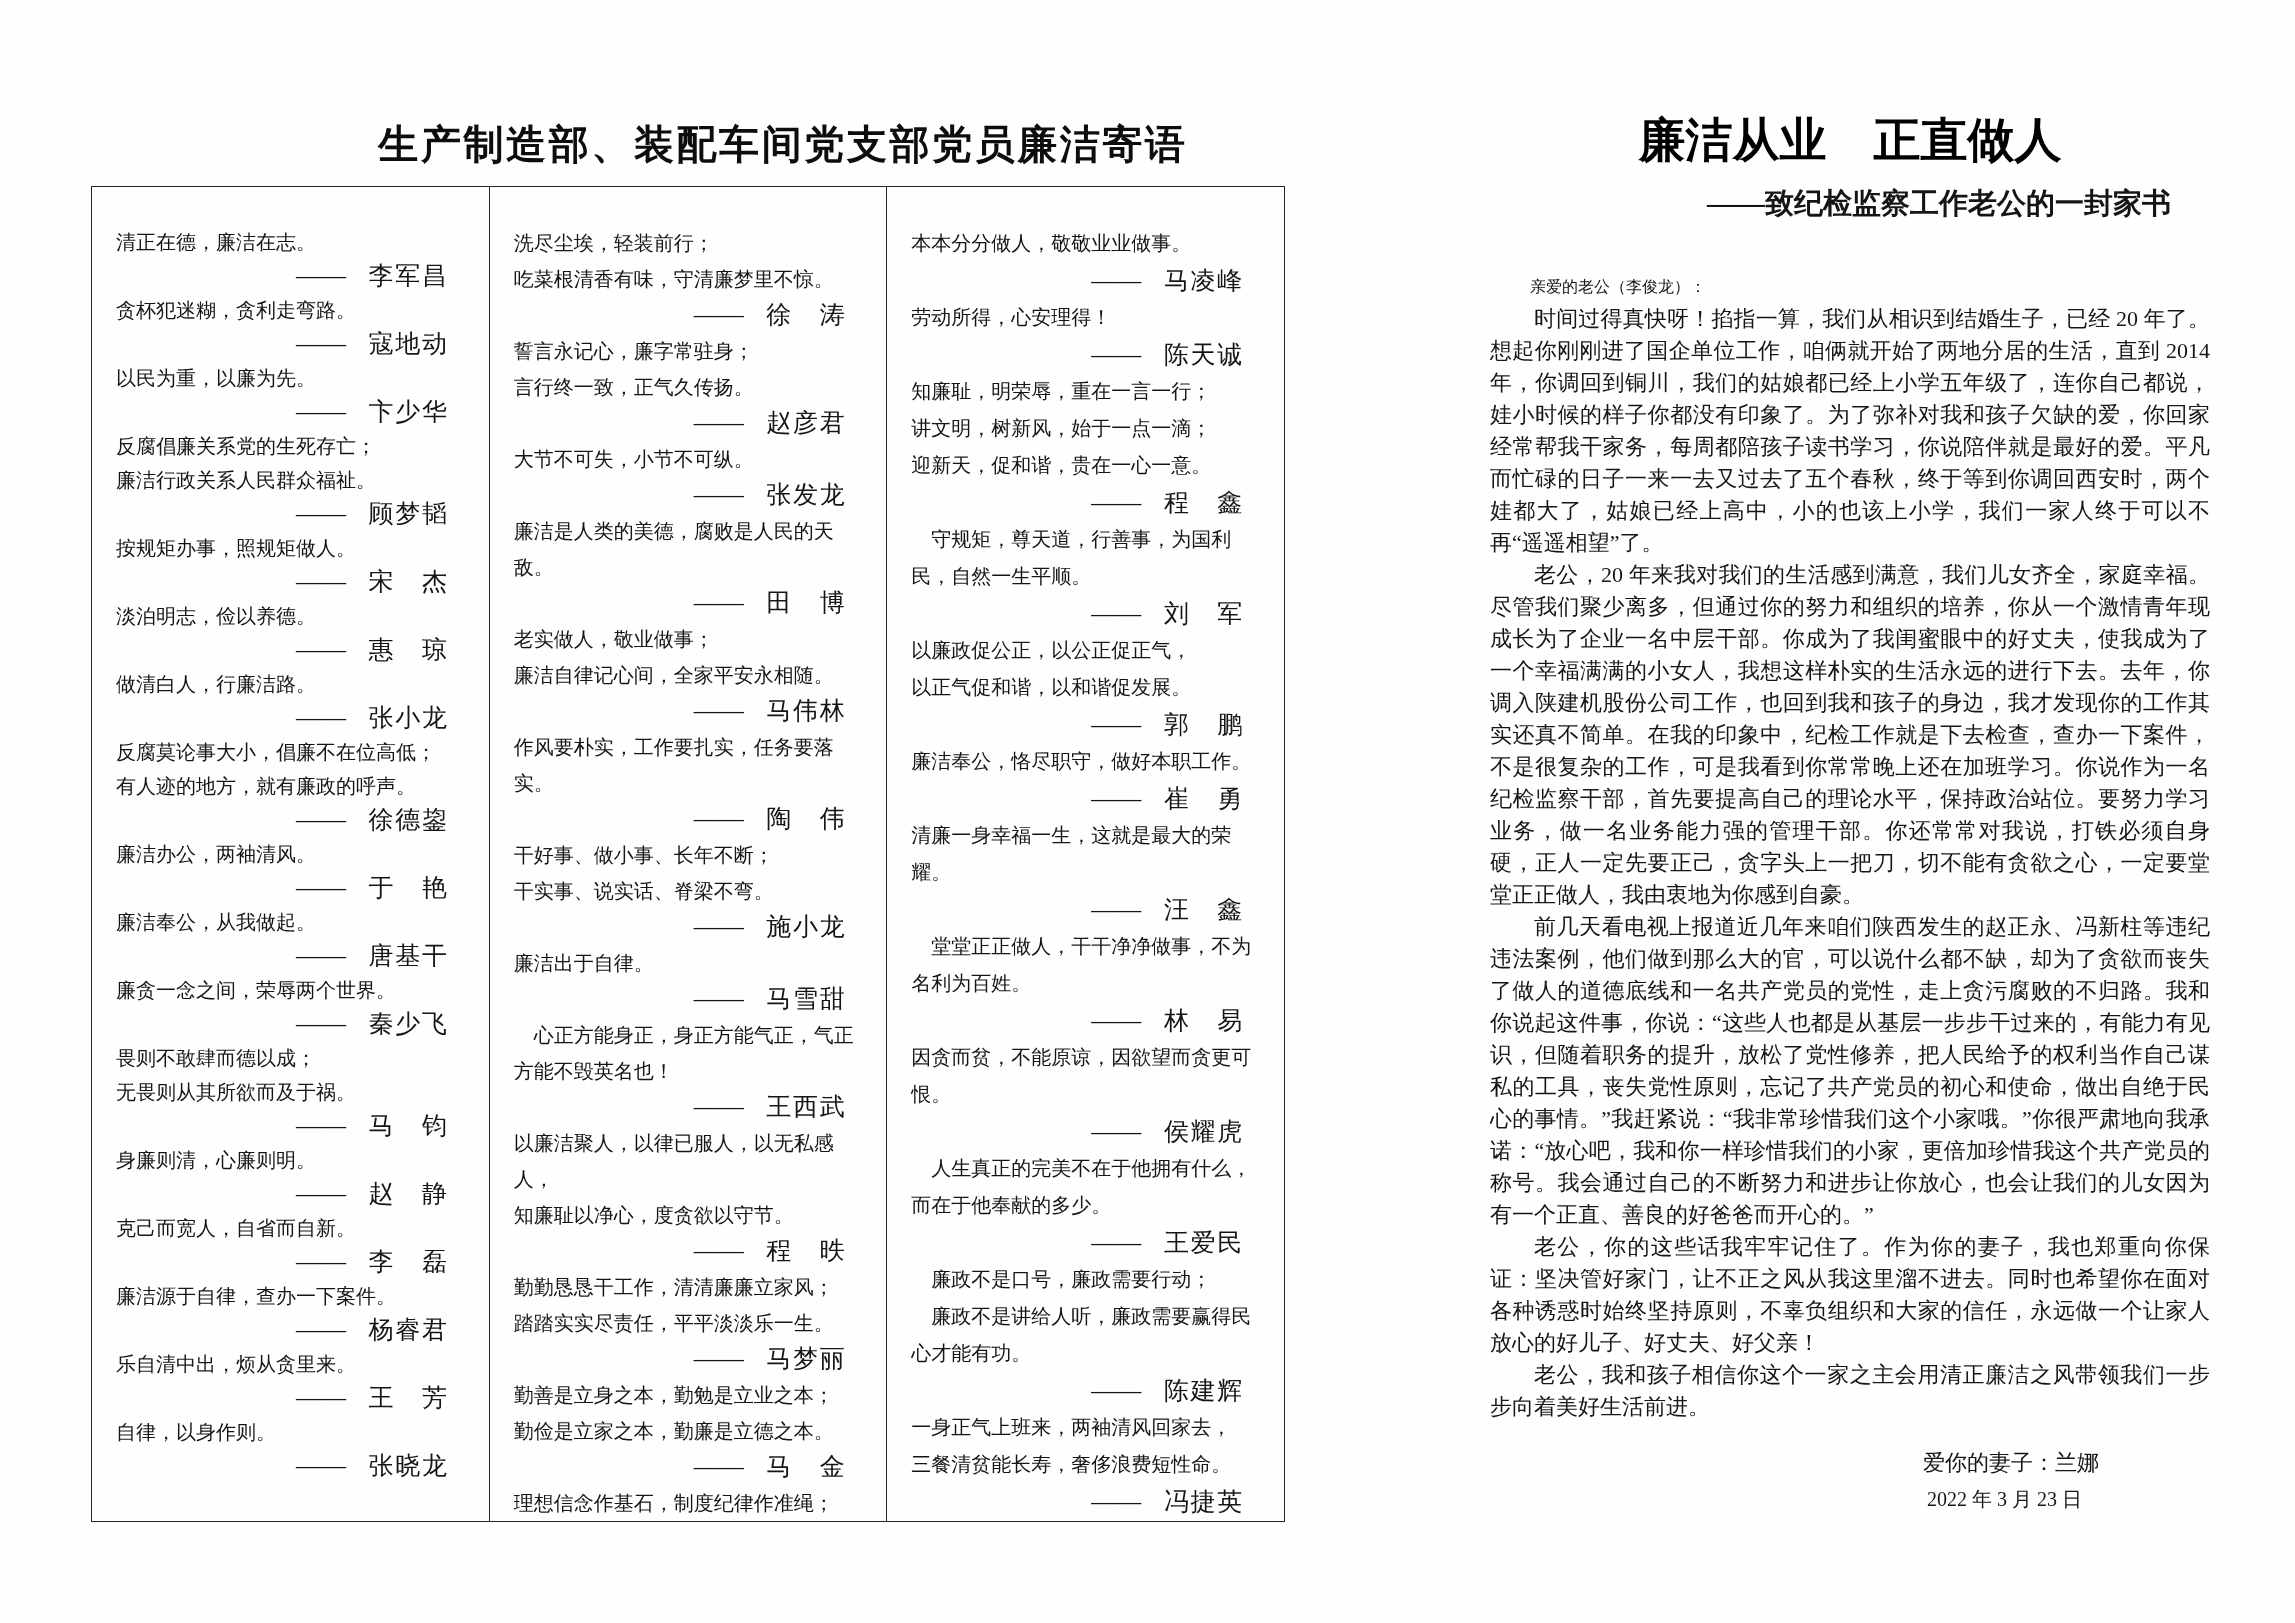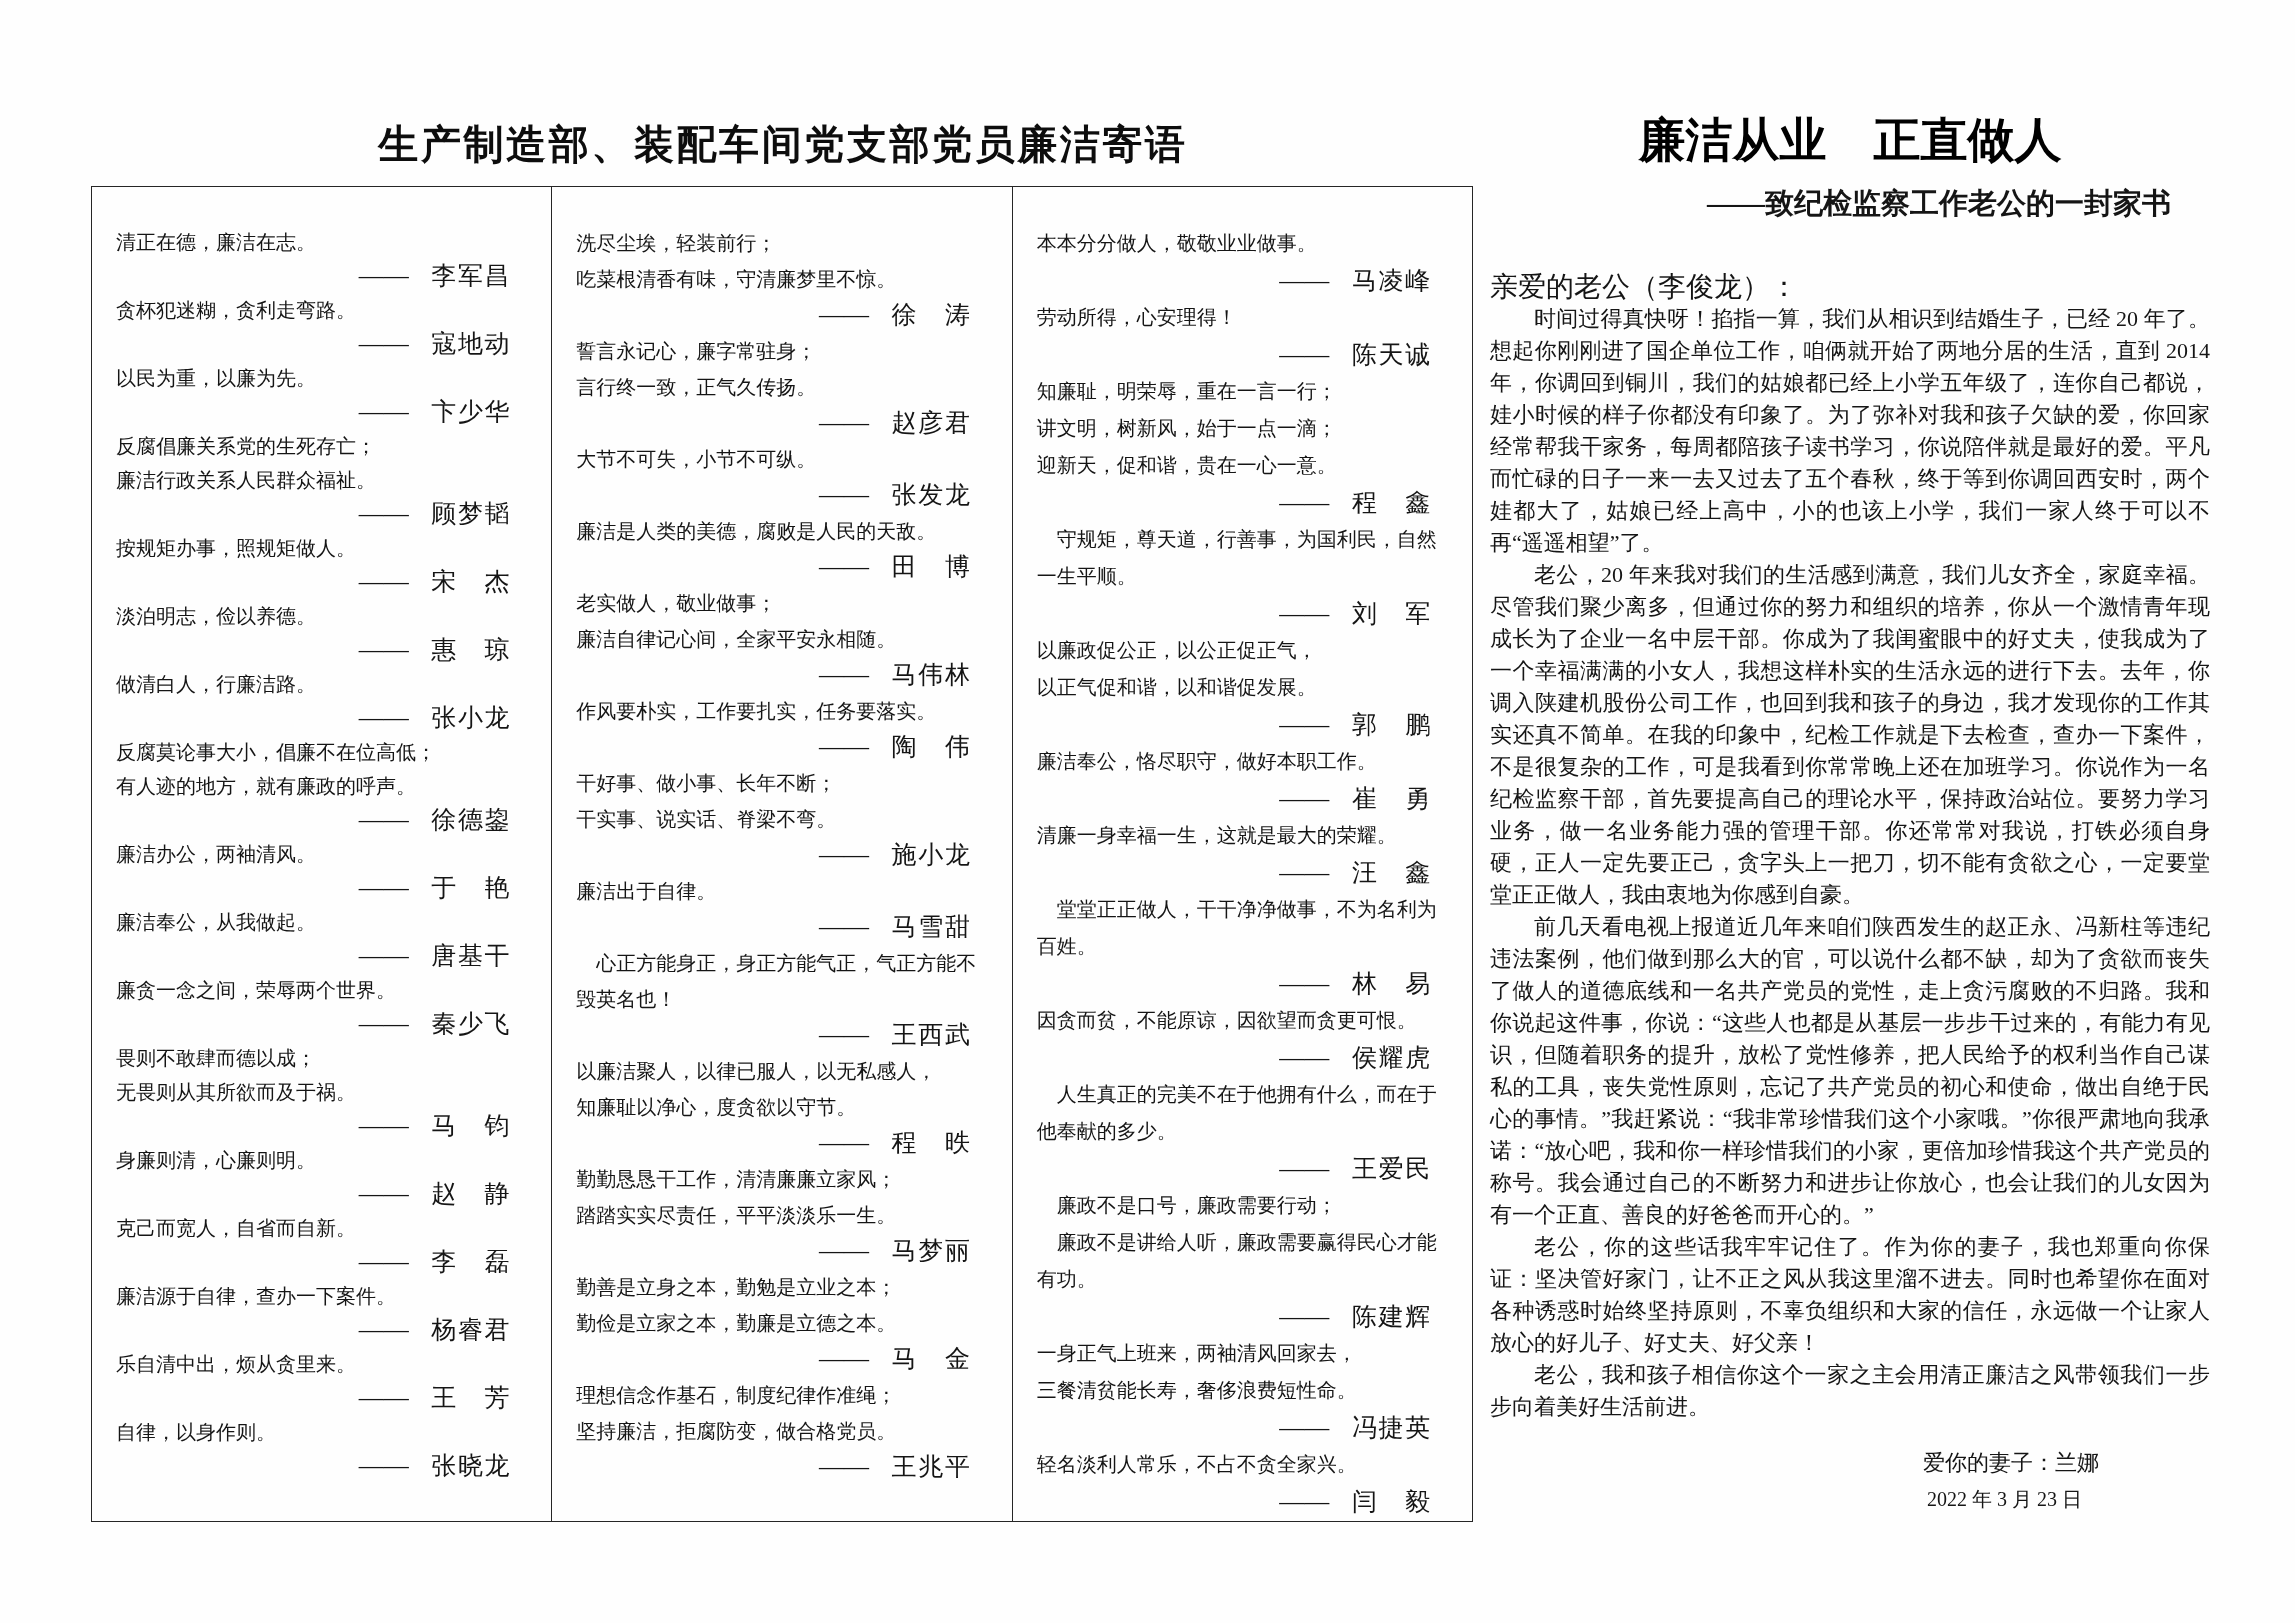--- a/index.html
+++ b/index.html
@@ -13,21 +13,21 @@
   }
   .left-title{
     position:absolute;left:91px;top:120px;width:1384px;
     text-align:center;
     font-family:"Liberation Sans",sans-serif;
     font-weight:bold;font-size:40px;line-height:49px;
     letter-spacing:2.6px;color:#0d0d0d;
   }
   .quotes-box{
     position:absolute;left:91px;top:186px;
-    width:1382px;height:1336px;
+    width:1194px;height:1336px;
     border:1.7px solid #262626;
     box-sizing:border-box;
     display:flex;
   }
   .column{
     flex:1 1 0;
     border-right:1.7px solid #262626;
     box-sizing:border-box;
     padding-top:38px;
     overflow:hidden;
@@ -57,21 +57,21 @@
     font-weight:bold;font-size:47px;line-height:57px;
     color:#000;
   }
   .letter-subtitle{
     margin-top:15.6px;
     text-align:right;padding-right:39px;
     font-size:29px;font-weight:bold;line-height:38px;
   }
   .letter-salutation{
     margin-top:49px;
-    font-size:28px;line-height:32px;
+    font-size:16px;line-height:32px;margin-left:40px;
   }
   .letter-body p{
     margin:0;
     text-indent:2em;
     font-size:22px;line-height:32px;
     text-align:justify;
   }
   .letter-signature{
     margin-top:22.6px;
     text-align:right;padding-right:111px;

